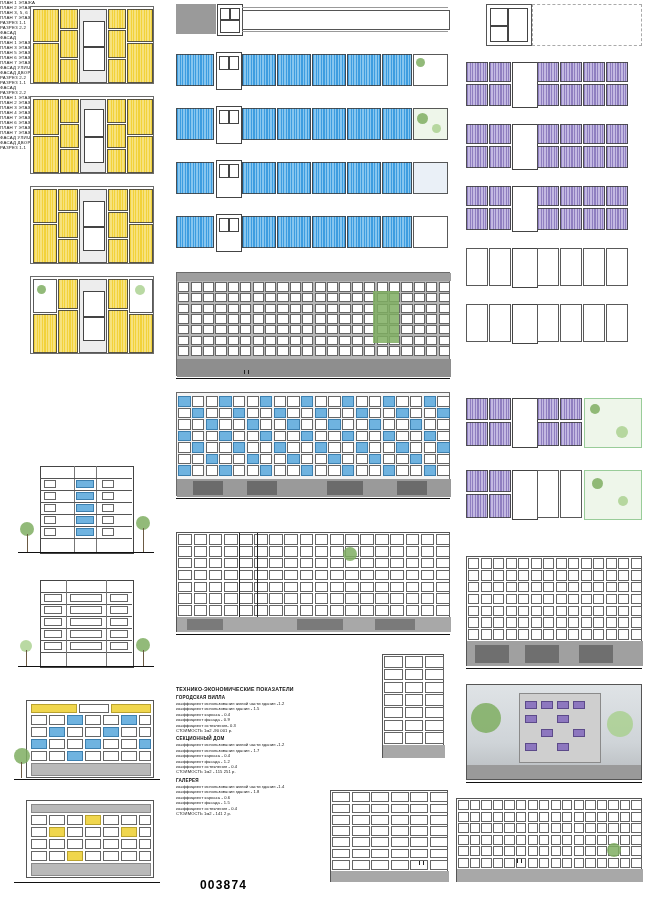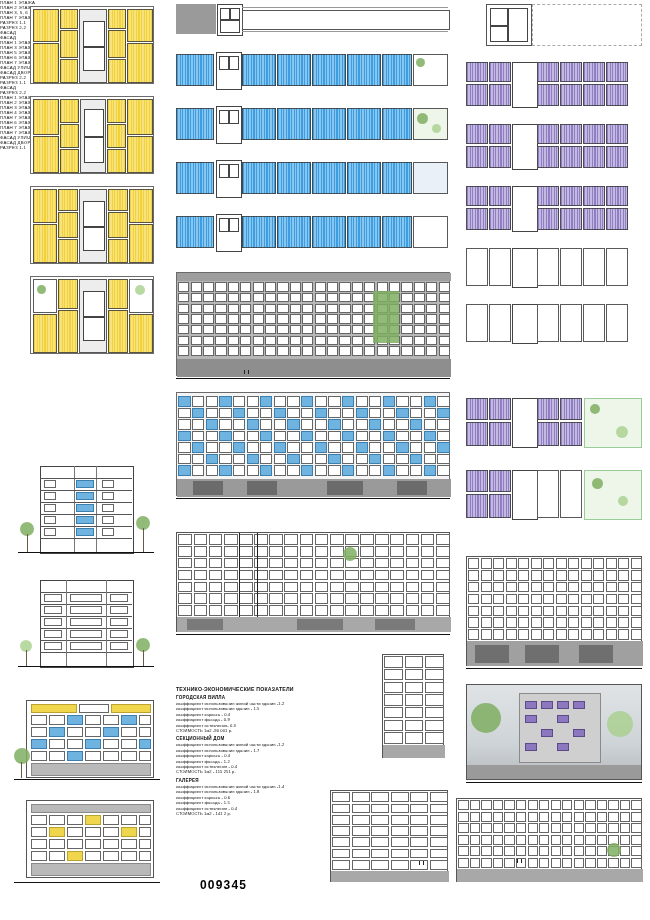--- a/index.html
+++ b/index.html
@@ -812,21 +812,21 @@
 
     <h5>ГАЛЕРЕЯ</h5>
     <p>коэффициент использования жилой части здания -1.4</p>
     <p>коэффициент использования здания - 1.8</p>
     <p>коэффициент каркаса - 0.6</p>
     <p>коэффициент фасада - 1.5</p>
     <p>коэффициент остекления - 0.4</p>
     <p>СТОИМОСТЬ 1м2 - 141 2 р.</p>
   </div>
 
-  <div class="code" style="left:200px;top:878px;">009345</div>
+  <div class="code" style="left:200px;top:878px;">003874</div>
 
   <div style="position:absolute;left:382px;top:654px;width:62px;height:104px;background:#fff;border:1px solid #555;box-sizing:border-box;">
     <div id="mid-small-grid" style="position:absolute;left:0;top:0;width:62px;height:90px;">
         <div class="win" style="left: 1.4px; top: 1.4px; width: 18.8px; height: 11.2571px;"></div>
         <div class="win" style="left: 21.6px; top: 1.4px; width: 18.8px; height: 11.2571px;"></div>
         <div class="win" style="left: 41.8px; top: 1.4px; width: 18.8px; height: 11.2571px;"></div>
         <div class="win" style="left: 1.4px; top: 14.0571px; width: 18.8px; height: 11.2571px;"></div>
         <div class="win" style="left: 21.6px; top: 14.0571px; width: 18.8px; height: 11.2571px;"></div>
         <div class="win" style="left: 41.8px; top: 14.0571px; width: 18.8px; height: 11.2571px;"></div>
         <div class="win" style="left: 1.4px; top: 26.7143px; width: 18.8px; height: 11.2571px;"></div>

